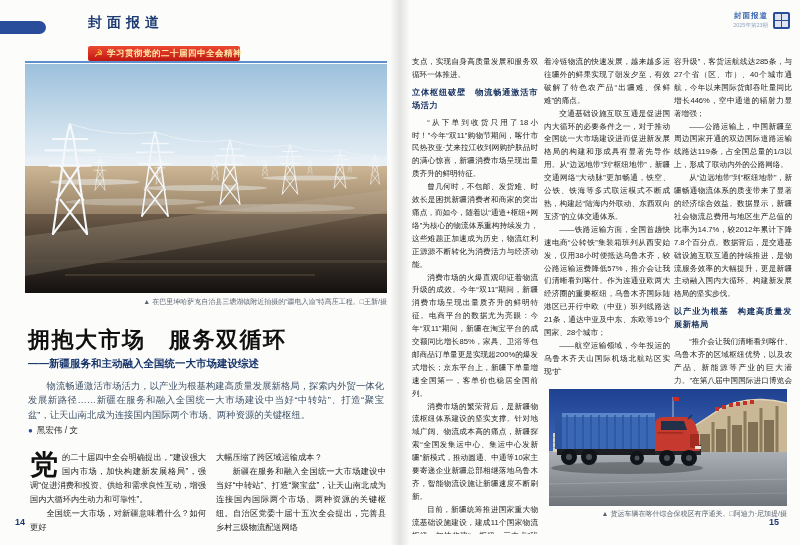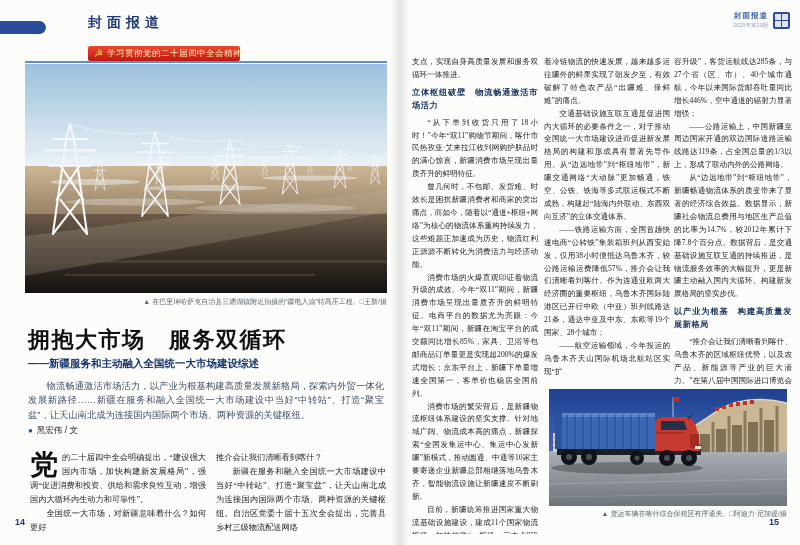--- a/index.html
+++ b/index.html
@@ -8,34 +8,34 @@
   .gutter{position:absolute;left:390px;top:0;width:20px;height:545px;
     background:linear-gradient(90deg,rgba(0,0,0,0),rgba(0,0,0,.10) 50%,rgba(0,0,0,0));}
   .abs{position:absolute;}
   
   .pill{left:0;top:21px;width:46px;height:13px;background:#2a4d9b;border-radius:0 8px 8px 0;}
   .section-label{left:88px;top:14px;font-family:"Liberation Serif","DejaVu Serif",serif;
     font-weight:bold;color:#1d3a73;font-size:14px;letter-spacing:5px;}
   .banner{left:88px;top:46px;width:152px;height:15px;display:flex;align-items:center;gap:4px;
     background:linear-gradient(180deg,#ec4a33,#bf1712);border-radius:2px;padding:0 6px;box-sizing:border-box;}
   .banner .emblem{color:#ffd34d;font-size:10px;line-height:10px;}
-  .banner .btext{color:#ffe9a8;font-size:8.5px;font-weight:normal;white-space:nowrap;letter-spacing:.5px;}
+  .banner .btext{color:#ffe9a8;font-size:8.5px;font-weight:bold;white-space:nowrap;letter-spacing:.5px;}
   .toprule{left:25px;top:61px;width:362px;height:2px;background:#5d8ecf;}
   .photo1{left:25px;top:64px;width:362px;height:229px;}
   .photo1 svg,.photo2 svg{display:block;width:100%;height:100%;}
   .caption{font-size:7px;color:#5a6470;text-align:right;}
   .cap1{left:25px;top:297px;width:362px;}
   .headline{left:28px;top:325px;width:360px;font-size:22px;font-weight:bold;color:#101010;letter-spacing:1.5px;}
   .subtitle{left:28px;top:357px;width:360px;font-size:10.5px;font-weight:bold;color:#17356b;}
   .lead{left:28px;top:379px;width:356px;font-size:9.3px;line-height:1.55;color:#3f5268;
     text-align:justify;text-indent:2em;}
   .byline{left:28px;top:425px;font-size:8.5px;color:#222;}
   .byline .dot{color:#2a4d9b;font-size:8px;margin-right:4px;}
   
-  .col{position:absolute;font-size:7.6px;line-height:12.9px;color:#242424;text-align:justify;overflow:hidden;font-family:Liberation Serif, serif;}
+  .col{position:absolute;font-size:7.6px;line-height:12.9px;color:#242424;text-align:justify;overflow:hidden;}
   .col p{margin:0;}
   .col p.ind{text-indent:2em;}
   .col h3{margin:5px 0 4px 0;font-size:8.2px;color:#14305e;letter-spacing:.5px;}
   .dropcap{float:left;font-size:28px;line-height:26px;font-weight:bold;color:#111;margin:1px 4px 0 0;}
   .lcol1{left:30px;top:451px;width:176px;height:84px;font-size:8.2px;line-height:14px;}
   .lcol2{left:216px;top:451px;width:170px;height:84px;font-size:8.2px;line-height:14px;}
   .rcol1{left:412px;top:56px;width:126px;height:478px;}
   .rcol2{left:544px;top:56px;width:126px;height:330px;}
   .rcol3{left:674px;top:56px;width:118px;height:330px;}
   
@@ -135,21 +135,21 @@
 
   <div class="abs byline">
     <span class="dot">●</span><span>黑宏伟 / 文</span>
   </div>
 
   <div class="col lcol1">
     <p><span class="dropcap">党</span><span>的二十届四中全会明确提出，“建设强大国内市场，加快构建新发展格局”，强调“促进消费和投资、供给和需求良性互动，增强国内大循环内生动力和可靠性”。</span></p>
     <p class="ind">全国统一大市场，对新疆意味着什么？如何更好</p>
   </div>
   <div class="col lcol2">
-    <p>推介会让我们清晰看到喀什？</p>
+    <p>大幅压缩了跨区域运输成本？</p>
     <p class="ind">新疆在服务和融入全国统一大市场建设中当好“中转站”、打造“聚宝盆”，让天山南北成为连接国内国际两个市场、两种资源的关键枢纽。自治区党委十届十五次全会提出，完善县乡村三级物流配送网络</p>
   </div>
 
   <div class="abs pagenum pn-l">14</div>
 
   <div class="abs masthead" style="position:absolute;">
     <div class="mh-text">
       <div class="mh-label">封面报道</div>
       <div class="mh-issue">2025年第23期</div>
     </div>

